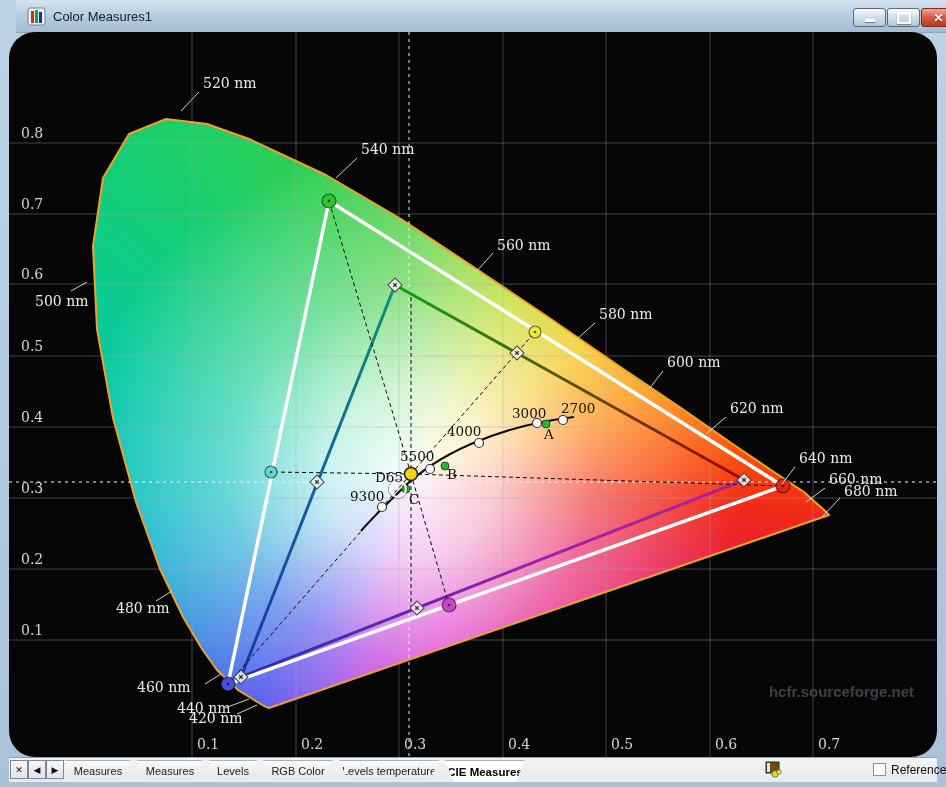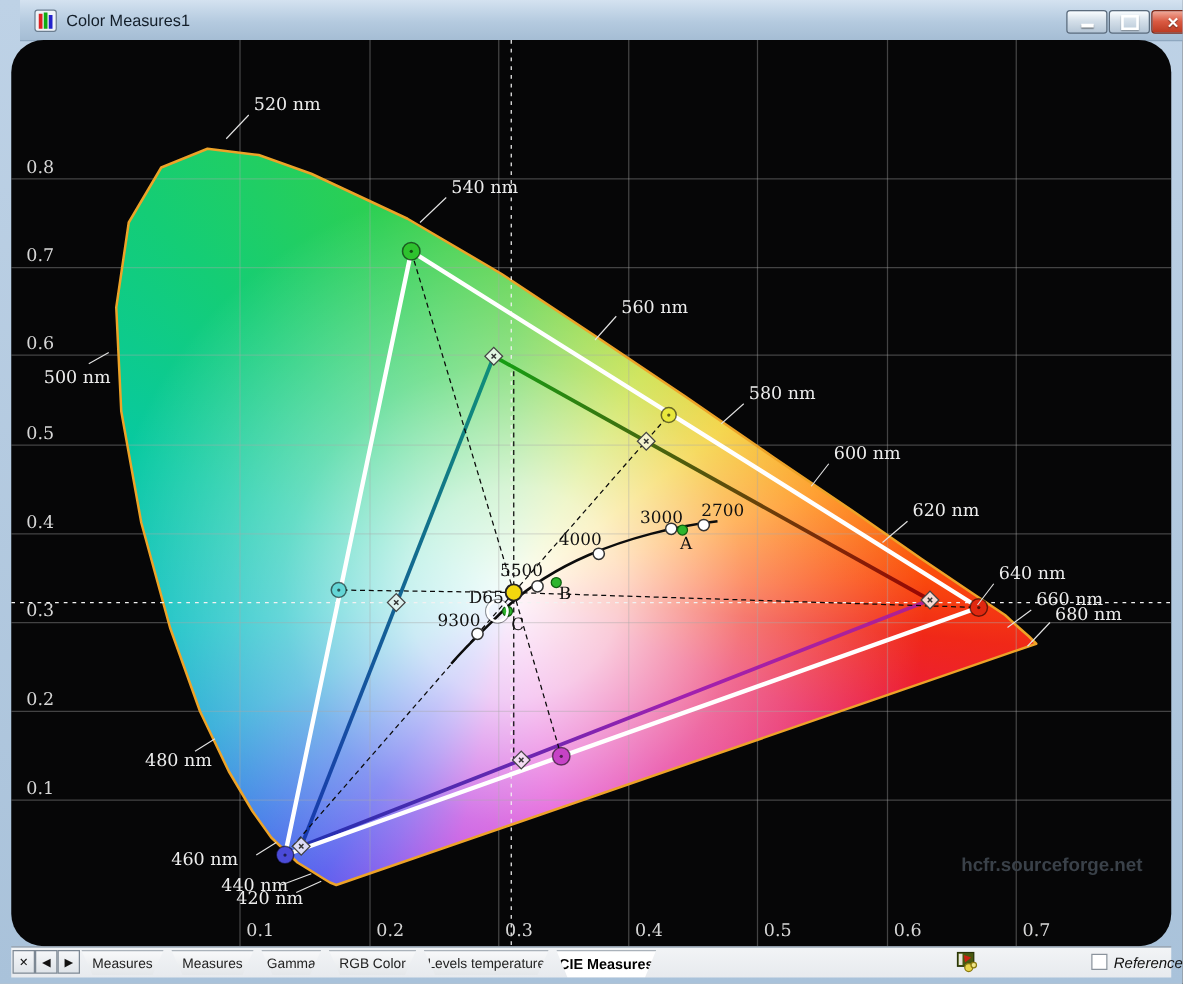--- a/index.html
+++ b/index.html
@@ -47,21 +47,21 @@
   .tab{height:20px;background:linear-gradient(#f8f9fa,#e4e7ea);
     clip-path:polygon(0 0,100% 0,calc(100% - 9px) 100%,9px 100%);
     display:flex;align-items:center;justify-content:center;
     font-size:11px;color:#222;border-top:1px solid #aab2ba;box-sizing:border-box;}
   .tab:nth-child(1){width:66px}.tab:nth-child(2){width:66px}.tab:nth-child(3){width:48px}
   .tab:nth-child(4){width:70px}.tab:nth-child(5){width:100px}
   .tab.active{width:80px;height:22px;background:#ffffff;font-weight:bold;font-size:11.5px;color:#000;}
   .status-icon{position:absolute;left:754px;top:3px;width:20px;height:18px;}
   .refbox{position:absolute;left:864px;top:5px;width:13px;height:13px;background:#fff;
     border:1px solid #8a939c;box-sizing:border-box;}
-  .reflabel{position:absolute;left:882px;top:5px;font-size:12px;color:#111;font-style:italic;}
+  .reflabel{position:absolute;left:882px;top:5px;font-size:12px;color:#111;}
   .bottomframe{position:absolute;left:0;top:782px;width:946px;height:5px;}
 </style>
 </head>
 <body>
 
 <div class="titlebar">
   <svg class="title-icon" viewBox="0 0 19 19">
     <rect x="1" y="1" width="17" height="17" rx="2" fill="#eef3f8" stroke="#6b7d8f"></rect>
     <rect x="4" y="4" width="3" height="12" fill="#d22"></rect>
     <rect x="8" y="3" width="3" height="13" fill="#1a1"></rect>
@@ -276,21 +276,21 @@
   </svg>
 </div>
 
 <div class="tabbar">
   <div class="navbtn b1">✕</div>
   <div class="navbtn b2">◀</div>
   <div class="navbtn b3">▶</div>
   <div class="tabs">
     <div class="tab">Measures</div>
     <div class="tab">Measures</div>
-    <div class="tab">Gamma</div>
+    <div class="tab">Levels</div>
     <div class="tab">RGB Color</div>
     <div class="tab">Levels temperature</div>
     <div class="tab active">CIE Measures</div>
   </div>
   <svg class="status-icon" viewBox="0 0 20 18">
     <rect x="3" y="1" width="13" height="11" fill="#4a5a10" stroke="#2a3408"></rect>
     <rect x="4" y="2" width="3" height="9" fill="#e8e6da"></rect>
     <path d="M8,3 L14,5 L9,9 Z" fill="#cc2211"></path>
     <circle cx="12" cy="13" r="3.2" fill="#e8d44a" stroke="#8a7a10"></circle>
     <circle cx="16" cy="11" r="2.2" fill="#f0e68a" stroke="#8a7a10"></circle>

